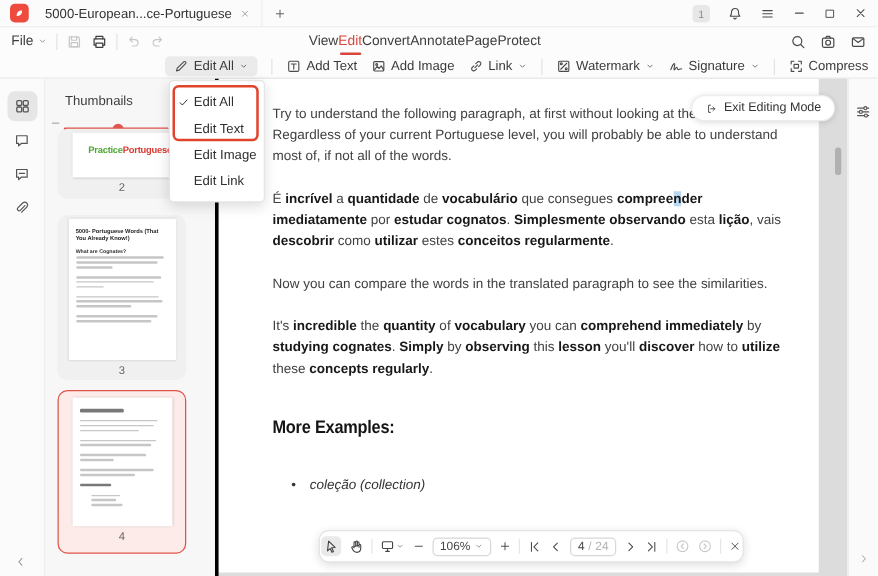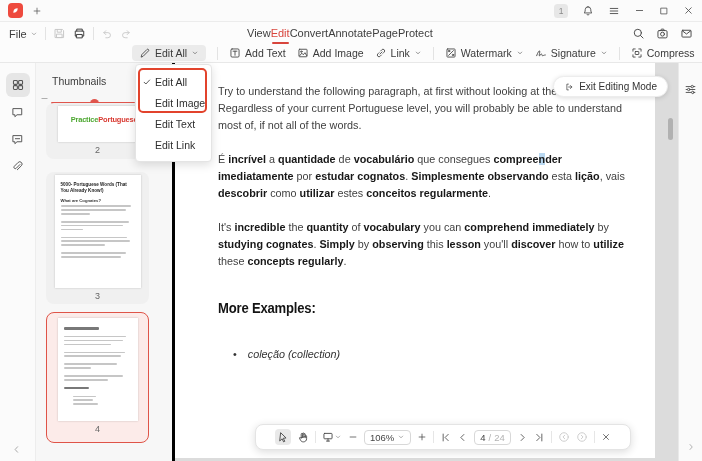--- a/index.html
+++ b/index.html
@@ -15,21 +15,21 @@
   .titlebar{height:22px;display:flex;align-items:center;background:#fbfbfb;border-bottom:1px solid #ececec;padding:0 8px;gap:9px}
   .app-icon{width:15px;height:15px;background:#ee4a3e;border-radius:4px;display:flex;align-items:center;justify-content:center;flex:0 0 auto}
   .tab{display:flex;align-items:center;gap:7px;font-size:10.5px;color:#333;height:100%;padding:0 9px 0 4px;border-right:1px solid #efefef}
   .tab .ic{color:#888}
   .newtab{color:#555}
   .win{margin-left:auto;display:flex;align-items:center;gap:14px;color:#4a4a4a}
   .badge{background:#e7e7e7;color:#8a8a8a;font-size:8.5px;width:14px;height:14px;border-radius:3.5px;display:flex;align-items:center;justify-content:center}
 
   
   .menubar{height:22px;display:flex;align-items:center;background:#fcfcfc;font-size:11px;color:#3e3e3e;padding:0 9px;position:relative}
-  .file-group{display:flex;align-items:flex-end;gap:7px;color:#3e3e3e}
+  .file-group{display:flex;align-items:center;gap:7px;color:#3e3e3e}
   .file-btn{display:flex;align-items:center;gap:3px}
   .dis{color:#c7c7c7}
   .vsep{width:1px;height:13px;background:#e3e3e3}
   .menus{position:absolute;left:247px;display:flex;}
   .menu-item{position:relative;cursor:default}
   .menu-item.active{color:#d8453c}
   .menu-item.active::after{content:"";position:absolute;left:1px;right:1px;bottom:-5px;height:2px;background:#d8453c;border-radius:1px}
   .top-icons{margin-left:auto;display:flex;align-items:center;gap:11px;color:#4a4a4a}
 
   
@@ -81,21 +81,21 @@
   .doctext .hl{background:#b9d8f1}
   .docheading{font-size:14.5px;font-weight:700;color:#141414;margin-top:30px;transform:scaleX(.9);transform-origin:left;letter-spacing:-.2px;white-space:nowrap}
   .docbullet{margin-top:29px;display:flex;gap:11px;padding-left:15px;font-size:10.8px;color:#333}
   .docbullet .it{font-style:italic}
 
   .scroll-thumb{position:absolute;left:493px;top:55px;width:5px;height:22px;background:#b1b1b1;border-radius:3px}
 
   .exit-pill{position:absolute;top:13px;right:10px;height:21px;display:flex;align-items:center;gap:5px;background:#fff;border:1px solid #ededed;border-radius:12px;padding:0 10px;font-size:10px;color:#333;box-shadow:0 1px 5px rgba(0,0,0,.14);white-space:nowrap}
   .exit-pill .ic{color:#444}
 
-  .float-bar{position:absolute;left:80px;top:361px;height:26px;display:flex;align-items:center;gap:6px;background:#fff;border:1px solid #e4e4e4;border-radius:8px;padding:0 19px;box-shadow:0 2px 8px rgba(0,0,0,.14);color:#454545}
+  .float-bar{position:absolute;left:80px;top:361px;height:26px;display:flex;align-items:center;gap:6px;background:#fff;border:1px solid #e4e4e4;border-radius:8px;padding:0 1px;box-shadow:0 2px 8px rgba(0,0,0,.14);color:#454545}
   .fb-btn{display:flex;align-items:center;justify-content:center;color:#454545}
   .fb-btn.active{background:#e9e9e9;border-radius:4px;padding:2px}
   .fb-btn.disabled{color:#c9c9c9}
   .zbox,.pbox{display:flex;align-items:center;gap:3px;border:1px solid #d8d8d8;border-radius:4px;padding:1px 5px;font-size:9.5px;color:#444}
   .pbox .sep,.pbox .tot{color:#b3b3b3}
   .fsep{width:1px;height:12px;background:#e6e6e6}
 
   .rightrail{width:24px;background:#fafafa;border-left:1px solid #e9e9e9;position:relative;flex:0 0 auto}
   .rr-settings{position:absolute;top:20px;left:5px;color:#555}
   .rr-expand{position:absolute;bottom:9px;left:7px;color:#999}
@@ -112,20 +112,28 @@
 <div class="app">
 
   <div class="titlebar">
     <div class="app-icon">
         <i class="ic i11">
           <svg viewBox="0 0 16 16">
             <path d="M4.8 11.2C4.8 6.9 7 4.8 11.2 4.8 11.2 9.1 9 11.2 4.8 11.2z" fill="#fff"></path>
           </svg>
         </i>
       </div>
+    <div class="tab">
+      <span>5000-European...ce-Portuguese</span>
+      <i class="ic i8">
+          <svg viewBox="0 0 16 16" fill="none" stroke="currentColor" stroke-width="1.2" stroke-linecap="round" stroke-linejoin="round">
+            <path d="M4 4l8 8M12 4l-8 8"></path>
+          </svg>
+        </i>
+    </div>
     <i class="ic i10 newtab">
         <svg viewBox="0 0 16 16" fill="none" stroke="currentColor" stroke-width="1.2" stroke-linecap="round" stroke-linejoin="round">
           <path d="M8 3.4v9.2M3.4 8h9.2"></path>
         </svg>
       </i>
     <div class="win">
       <span class="badge">1</span>
       <i class="ic i12">
           <svg viewBox="0 0 16 16" fill="none" stroke="currentColor" stroke-width="1.2" stroke-linecap="round" stroke-linejoin="round">
             <path d="M8 2.4a3.7 3.7 0 00-3.7 3.7c0 3-.9 3.9-1.4 4.5h10.2c-.5-.6-1.4-1.5-1.4-4.5A3.7 3.7 0 008 2.4z"></path>
@@ -426,20 +434,21 @@
         </div>
         <div class="pnum">4</div>
       </div>
     </div>
 
     <div class="docarea">
       <div class="pagedoc">
         <div class="doctext">
           <p class="dp"><span>Try to understand the following paragraph, at first without looking at the translation. Regardless of your current Portuguese level, you will probably be able to understand most of, if not all of the words.</span></p>
           <p class="dp"><span>É </span><span class="b">incrível</span><span> a </span><span class="b">quantidade</span><span> de </span><span class="b">vocabulário</span><span> que consegues </span><span class="b">compree</span><span class="b hl">n</span><span class="b">der imediatamente</span><span> por </span><span class="b">estudar cognatos</span><span>. </span><span class="b">Simplesmente observando</span><span> esta </span><span class="b">lição</span><span>, vais </span><span class="b">descobrir</span><span> como </span><span class="b">utilizar</span><span> estes </span><span class="b">conceitos regularmente</span><span>.</span></p>
+          <p class="dp"><span>Now you can compare the words in the translated paragraph to see the similarities.</span></p>
           <p class="dp"><span>It's </span><span class="b">incredible</span><span> the </span><span class="b">quantity</span><span> of </span><span class="b">vocabulary</span><span> you can </span><span class="b">comprehend immediately</span><span> by </span><span class="b">studying cognates</span><span>. </span><span class="b">Simply</span><span> by </span><span class="b">observing</span><span> this </span><span class="b">lesson</span><span> you'll </span><span class="b">discover</span><span> how to </span><span class="b">utilize</span><span> these </span><span class="b">concepts regularly</span><span>.</span></p>
           <div class="docheading">More Examples:</div>
           <div class="docbullet">
             <span>•</span>
             <span class="it">coleção (collection)</span>
           </div>
         </div>
       </div>
 
       <div class="scroll-thumb"></div>
@@ -595,29 +604,29 @@
           </svg>
         </i>
       <span>Edit All</span>
     </div>
     <div class="dd-item">
       <i class="ic i10 chk" style="visibility: hidden;">
           <svg viewBox="0 0 16 16" fill="none" stroke="currentColor" stroke-width="1.2" stroke-linecap="round" stroke-linejoin="round">
             <path d="M3.4 8.4l2.8 2.8 6-6.4"></path>
           </svg>
         </i>
-      <span>Edit Image</span>
+      <span>Edit Text</span>
     </div>
     <div class="dd-item">
       <i class="ic i10 chk" style="visibility: hidden;">
           <svg viewBox="0 0 16 16" fill="none" stroke="currentColor" stroke-width="1.2" stroke-linecap="round" stroke-linejoin="round">
             <path d="M3.4 8.4l2.8 2.8 6-6.4"></path>
           </svg>
         </i>
-      <span>Edit Text</span>
+      <span>Edit Image</span>
     </div>
     <div class="dd-item">
       <i class="ic i10 chk" style="visibility: hidden;">
           <svg viewBox="0 0 16 16" fill="none" stroke="currentColor" stroke-width="1.2" stroke-linecap="round" stroke-linejoin="round">
             <path d="M3.4 8.4l2.8 2.8 6-6.4"></path>
           </svg>
         </i>
       <span>Edit Link</span>
     </div>
     <div class="anno"></div>

